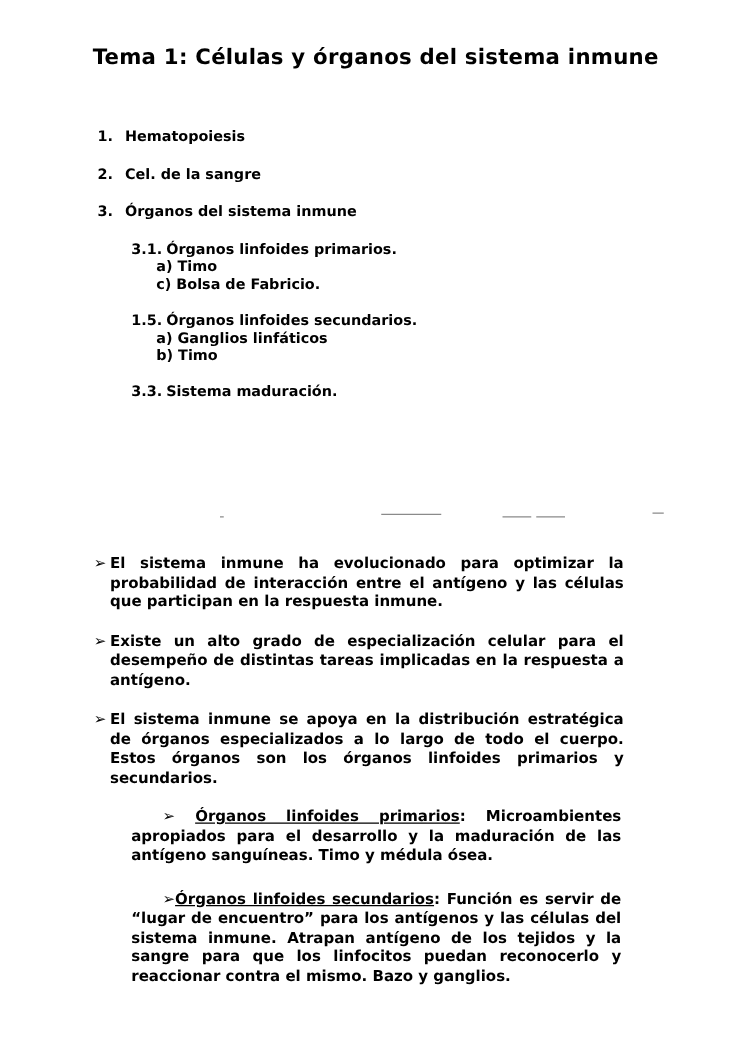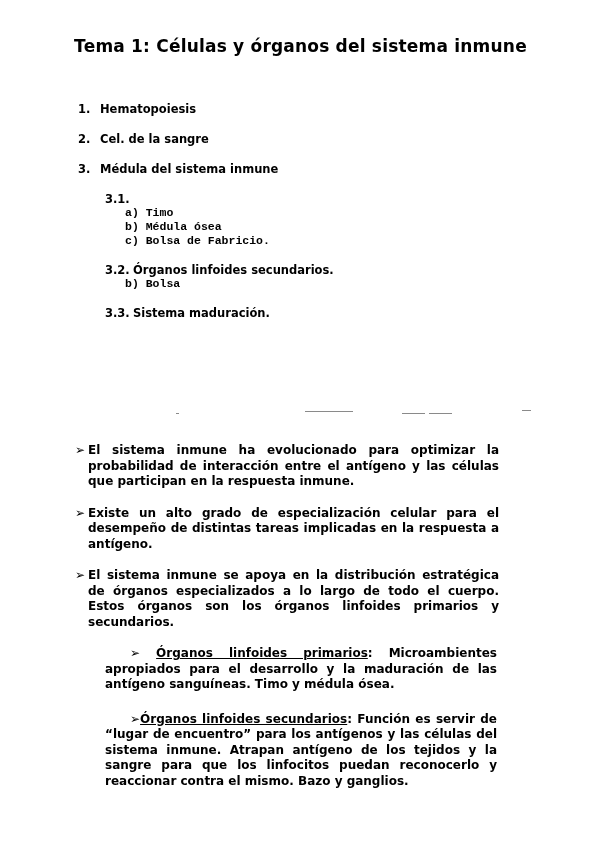--- a/index.html
+++ b/index.html
@@ -25,21 +25,21 @@
   .outline {
     position:absolute; top:102px; left:78px;
     font-size:11.5px;
     line-height:14px;
   }
   .o-item { display:flex; margin-bottom:16px; }
   .o-item .num { width:22px; flex:0 0 22px; }
   .section { margin-top:15px; margin-left:27px; }
   .sec-head { display:flex; }
   .sec-head .num { width:28px; flex:0 0 28px; }
-  .letters { margin-left:20px;font-family:Liberation Mono, monospace; }
+  .letters { margin-left:20px; }
   .letters div { line-height:14px; }
   .bullets {
     position:absolute; top:443px; left:75px;
     width:424px;
     font-size:12px;
     line-height:15.5px;
   }
   .bullet {
     position:relative;
     padding-left:13px;
@@ -73,41 +73,42 @@
     <div class="o-item">
       <span class="num">1.</span>
       <span>Hematopoiesis</span>
     </div>
     <div class="o-item">
       <span class="num">2.</span>
       <span>Cel. de la sangre</span>
     </div>
     <div class="o-item">
       <span class="num">3.</span>
-      <span>Médula del sistema inmune</span>
+      <span>Órganos del sistema inmune</span>
     </div>
 
     <div class="section">
       <div class="sec-head">
         <span class="num">3.1.</span>
+        <span>Órganos linfoides primarios.</span>
       </div>
       <div class="letters">
         <div>a) Timo</div>
-        <div>b) Médula ósea</div>
         <div>c) Bolsa de Fabricio.</div>
       </div>
     </div>
 
     <div class="section">
       <div class="sec-head">
-        <span class="num">3.2.</span>
+        <span class="num">1.5.</span>
         <span>Órganos linfoides secundarios.</span>
       </div>
       <div class="letters">
-        <div>b) Bolsa</div>
+        <div>a) Ganglios linfáticos</div>
+        <div>b) Timo</div>
       </div>
     </div>
 
     <div class="section">
       <div class="sec-head">
         <span class="num">3.3.</span>
         <span>Sistema maduración.</span>
       </div>
     </div>
 

